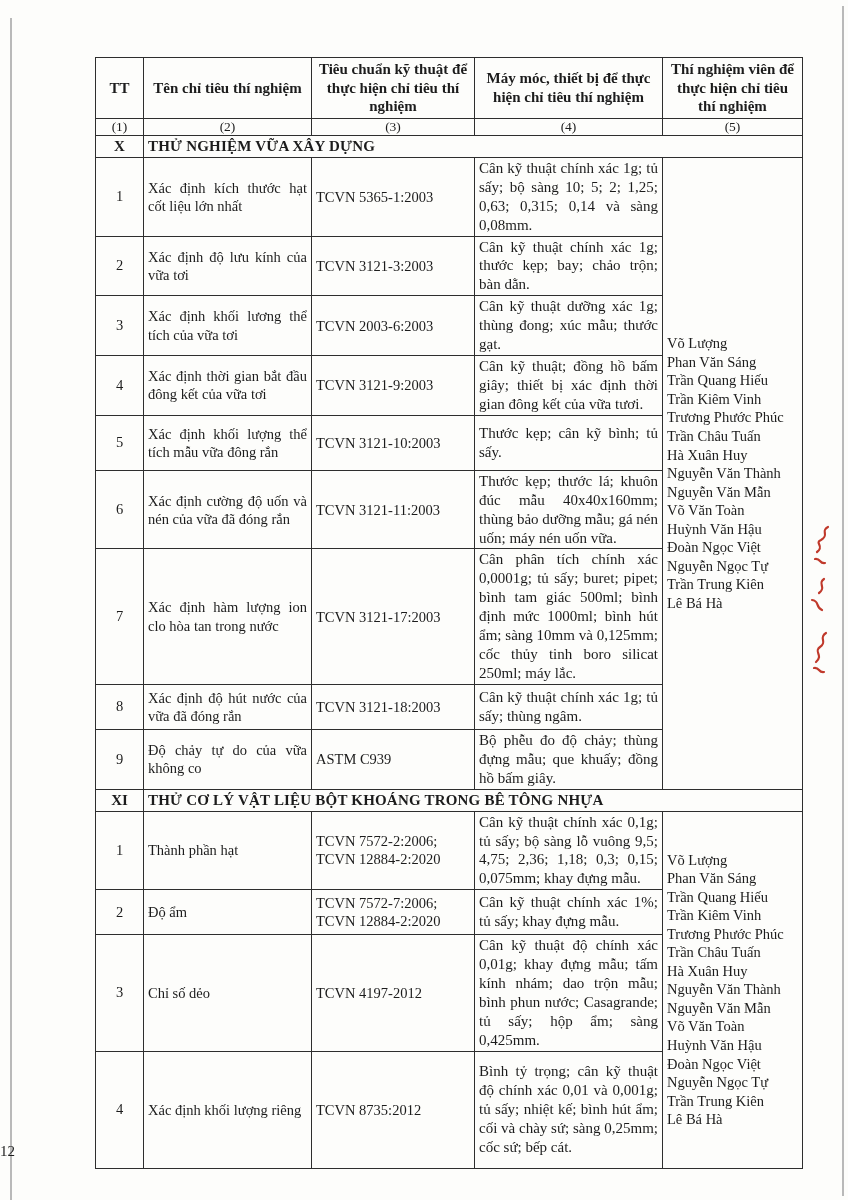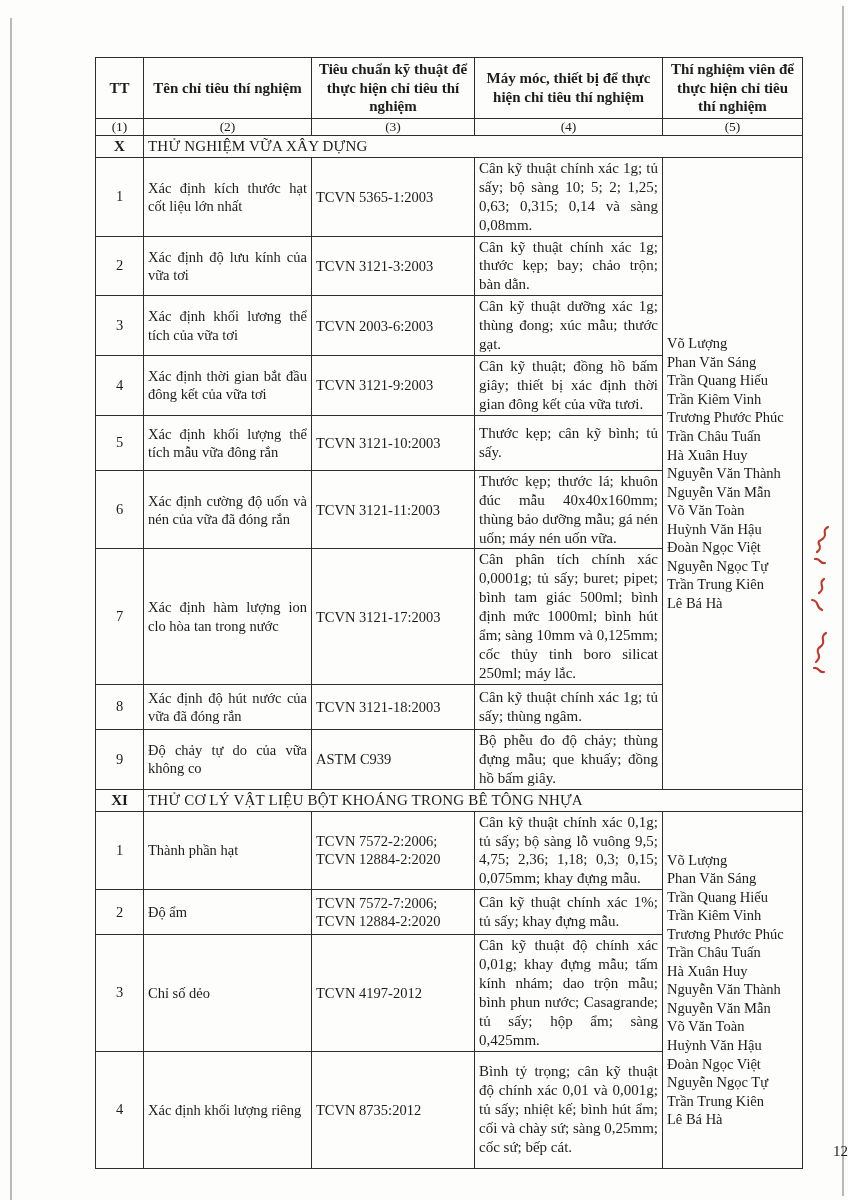--- a/index.html
+++ b/index.html
@@ -24,31 +24,31 @@
     box-sizing:border-box;
   }
   .head-row{height:61px;}
   .doc-table th{
     font-size:15px;line-height:1.25;font-weight:bold;
     text-align:center;vertical-align:middle;
   }
   .num-row{height:17px;}
   .num-row td{font-size:13.5px;text-align:center;padding:0;line-height:1;}
   .c-id{font-weight:bold;text-align:center;vertical-align:middle;font-size:15px;}
-  .c-title{font-weight:normal;font-size:15px;padding-left:7px;letter-spacing:.2px;vertical-align:middle;margin-left:20px;}
+  .c-title{font-weight:bold;font-size:15px;padding-left:7px;letter-spacing:.2px;vertical-align:middle;margin-left:20px;}
   .c-tt{text-align:center;vertical-align:middle;font-size:14.5px;}
   .c-name{font-size:14.5px;line-height:1.25;text-align:justify;vertical-align:middle;padding:1px 5px;}
   .c-std{font-size:14.5px;vertical-align:middle;white-space:pre-line;padding-left:6px;line-height:1.25;}
   .c-equip{font-size:15px;line-height:1.26;text-align:justify;vertical-align:middle;padding:1px 4px;}
   .c-people{font-size:14.5px;vertical-align:middle;padding-left:6px;line-height:1.28;margin-left:48px;}
   .p-name{white-space:nowrap;}
 
   .page-number{
     position:absolute;left:0;right:0;top:1143px;
-    text-align:right;font-size:15px;
+    text-align:left;font-size:15px;
   }
   .red-marks{position:absolute;left:800px;top:515px;}
 </style>
 </head>
 <body>
 
 <div class="scan-edge edge-left"></div>
 <div class="scan-edge edge-right"></div>
 
 <table class="doc-table">

